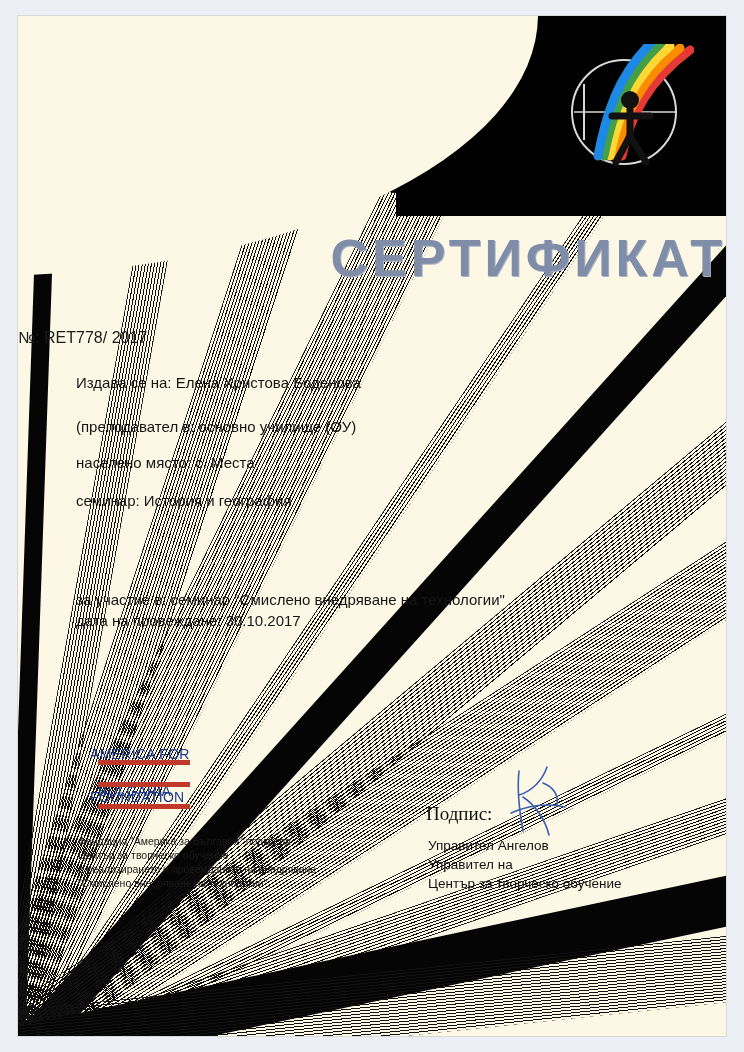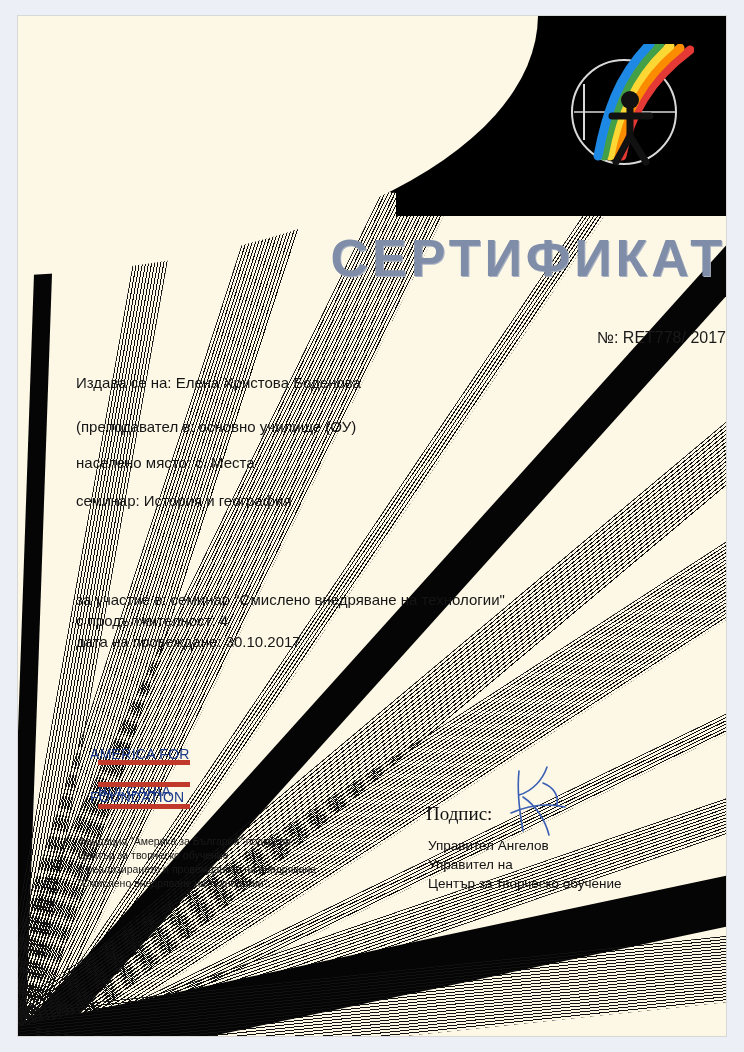--- a/index.html
+++ b/index.html
@@ -94,21 +94,21 @@
     font-weight: bold;
     letter-spacing: 4px;
     color: #7f8da8;
     text-shadow: 1px 1px 0 #aab3c4;
   }
   #cert-number {
     position: absolute;
     left: 0;
     top: 313px;
     width: 708px;
-    text-align: right;
+    text-align: left;
     font-size: 16px;
     color: #1a1a1a;
   }
   .field-line {
     position: absolute;
     left: 58px;
     font-size: 15px;
     color: #151515;
     white-space: nowrap;
   }
@@ -246,21 +246,20 @@
     <div id="title">СЕРТИФИКАТ</div>
     <div id="cert-number">№: RET778/ 2017</div>
 
     <div class="field-line" id="field-name">Издава се на: Елена Христова Боденова</div>
     <div class="field-line" id="field-role">(преподавател в: основно училище (ОУ)</div>
     <div class="field-line" id="field-place">населено място: с. Места</div>
     <div class="field-line" id="field-position">семинар: История и география</div>
 
     <div id="seminar-block">
       <div>за участие в: семинар "Смислено внедряване на технологии"</div>
-      <div>с продължителност: 4</div>
       <div>дата на провеждане: 30.10.2017</div>
     </div>
 
     <div id="abf-logo">
       <div class="abf-text" id="abf-line1">AMERICA FOR</div>
       <div class="bar" id="abf-bar1"></div>
       <div class="abf-text" id="abf-line2">BULGARIA</div>
       <div class="bar" id="abf-bar2"></div>
       <div class="abf-text" id="abf-line3">FOUNDATION</div>
       <div class="bar" id="abf-bar3"></div>

